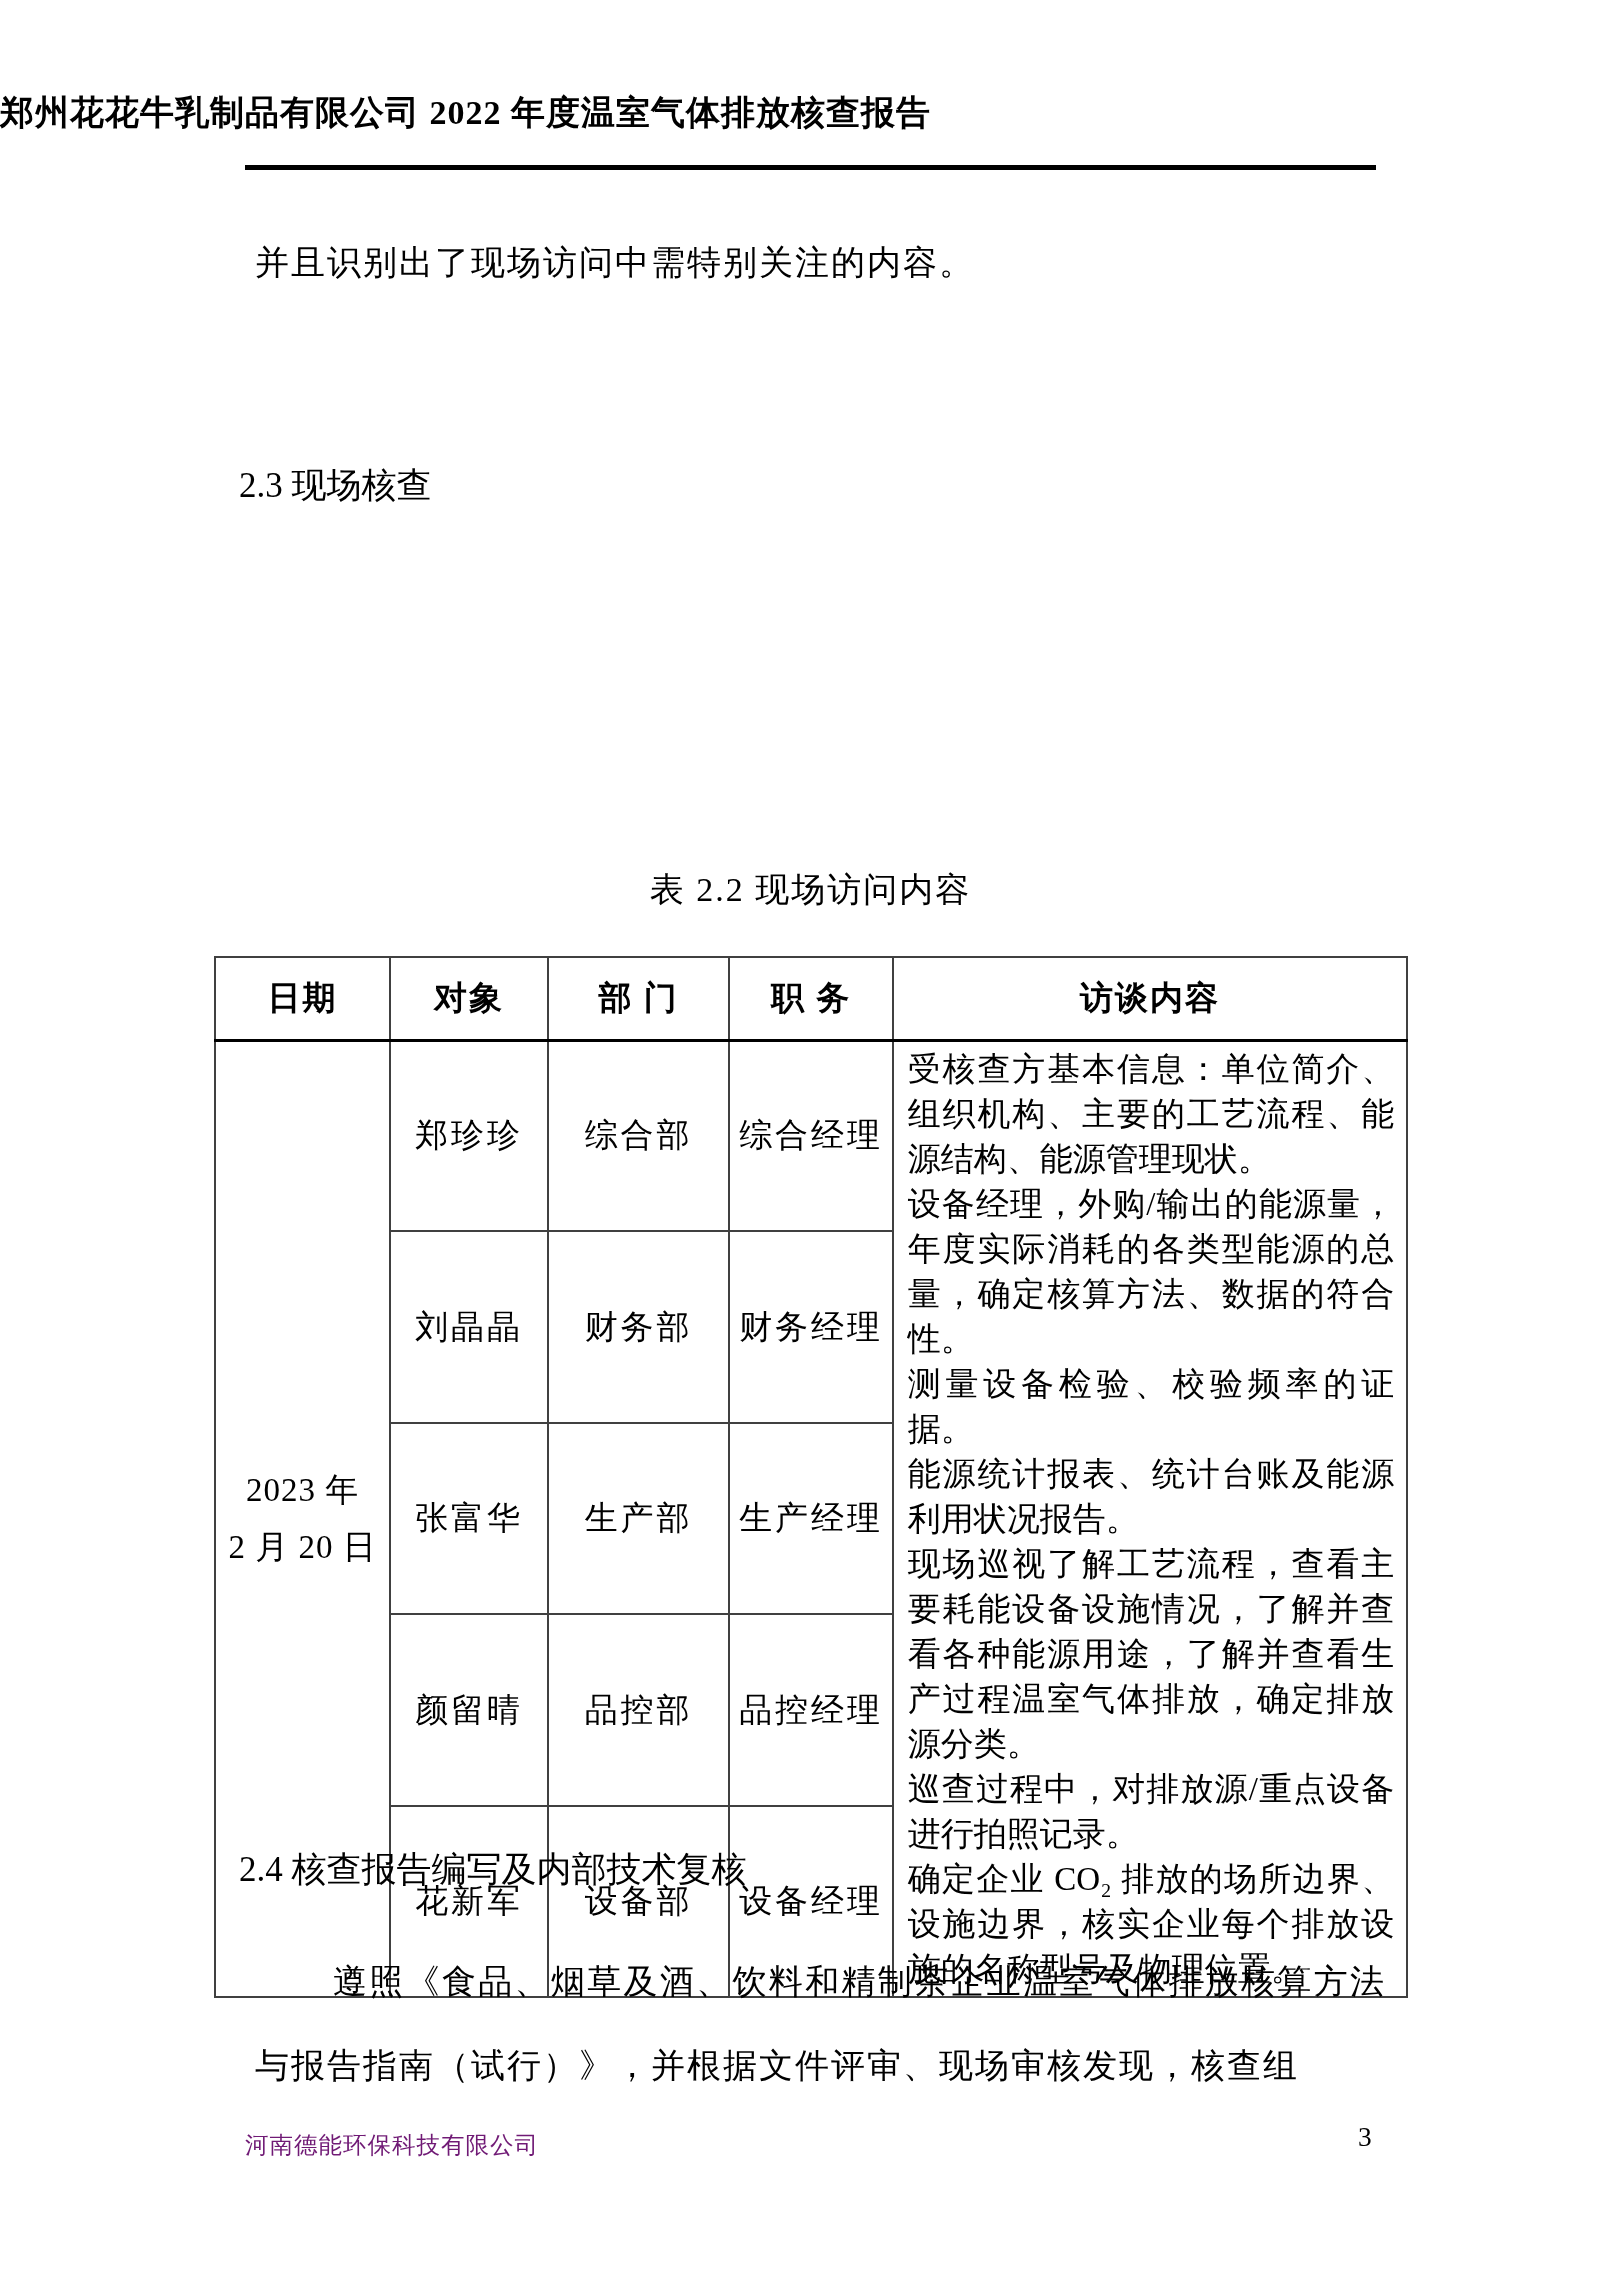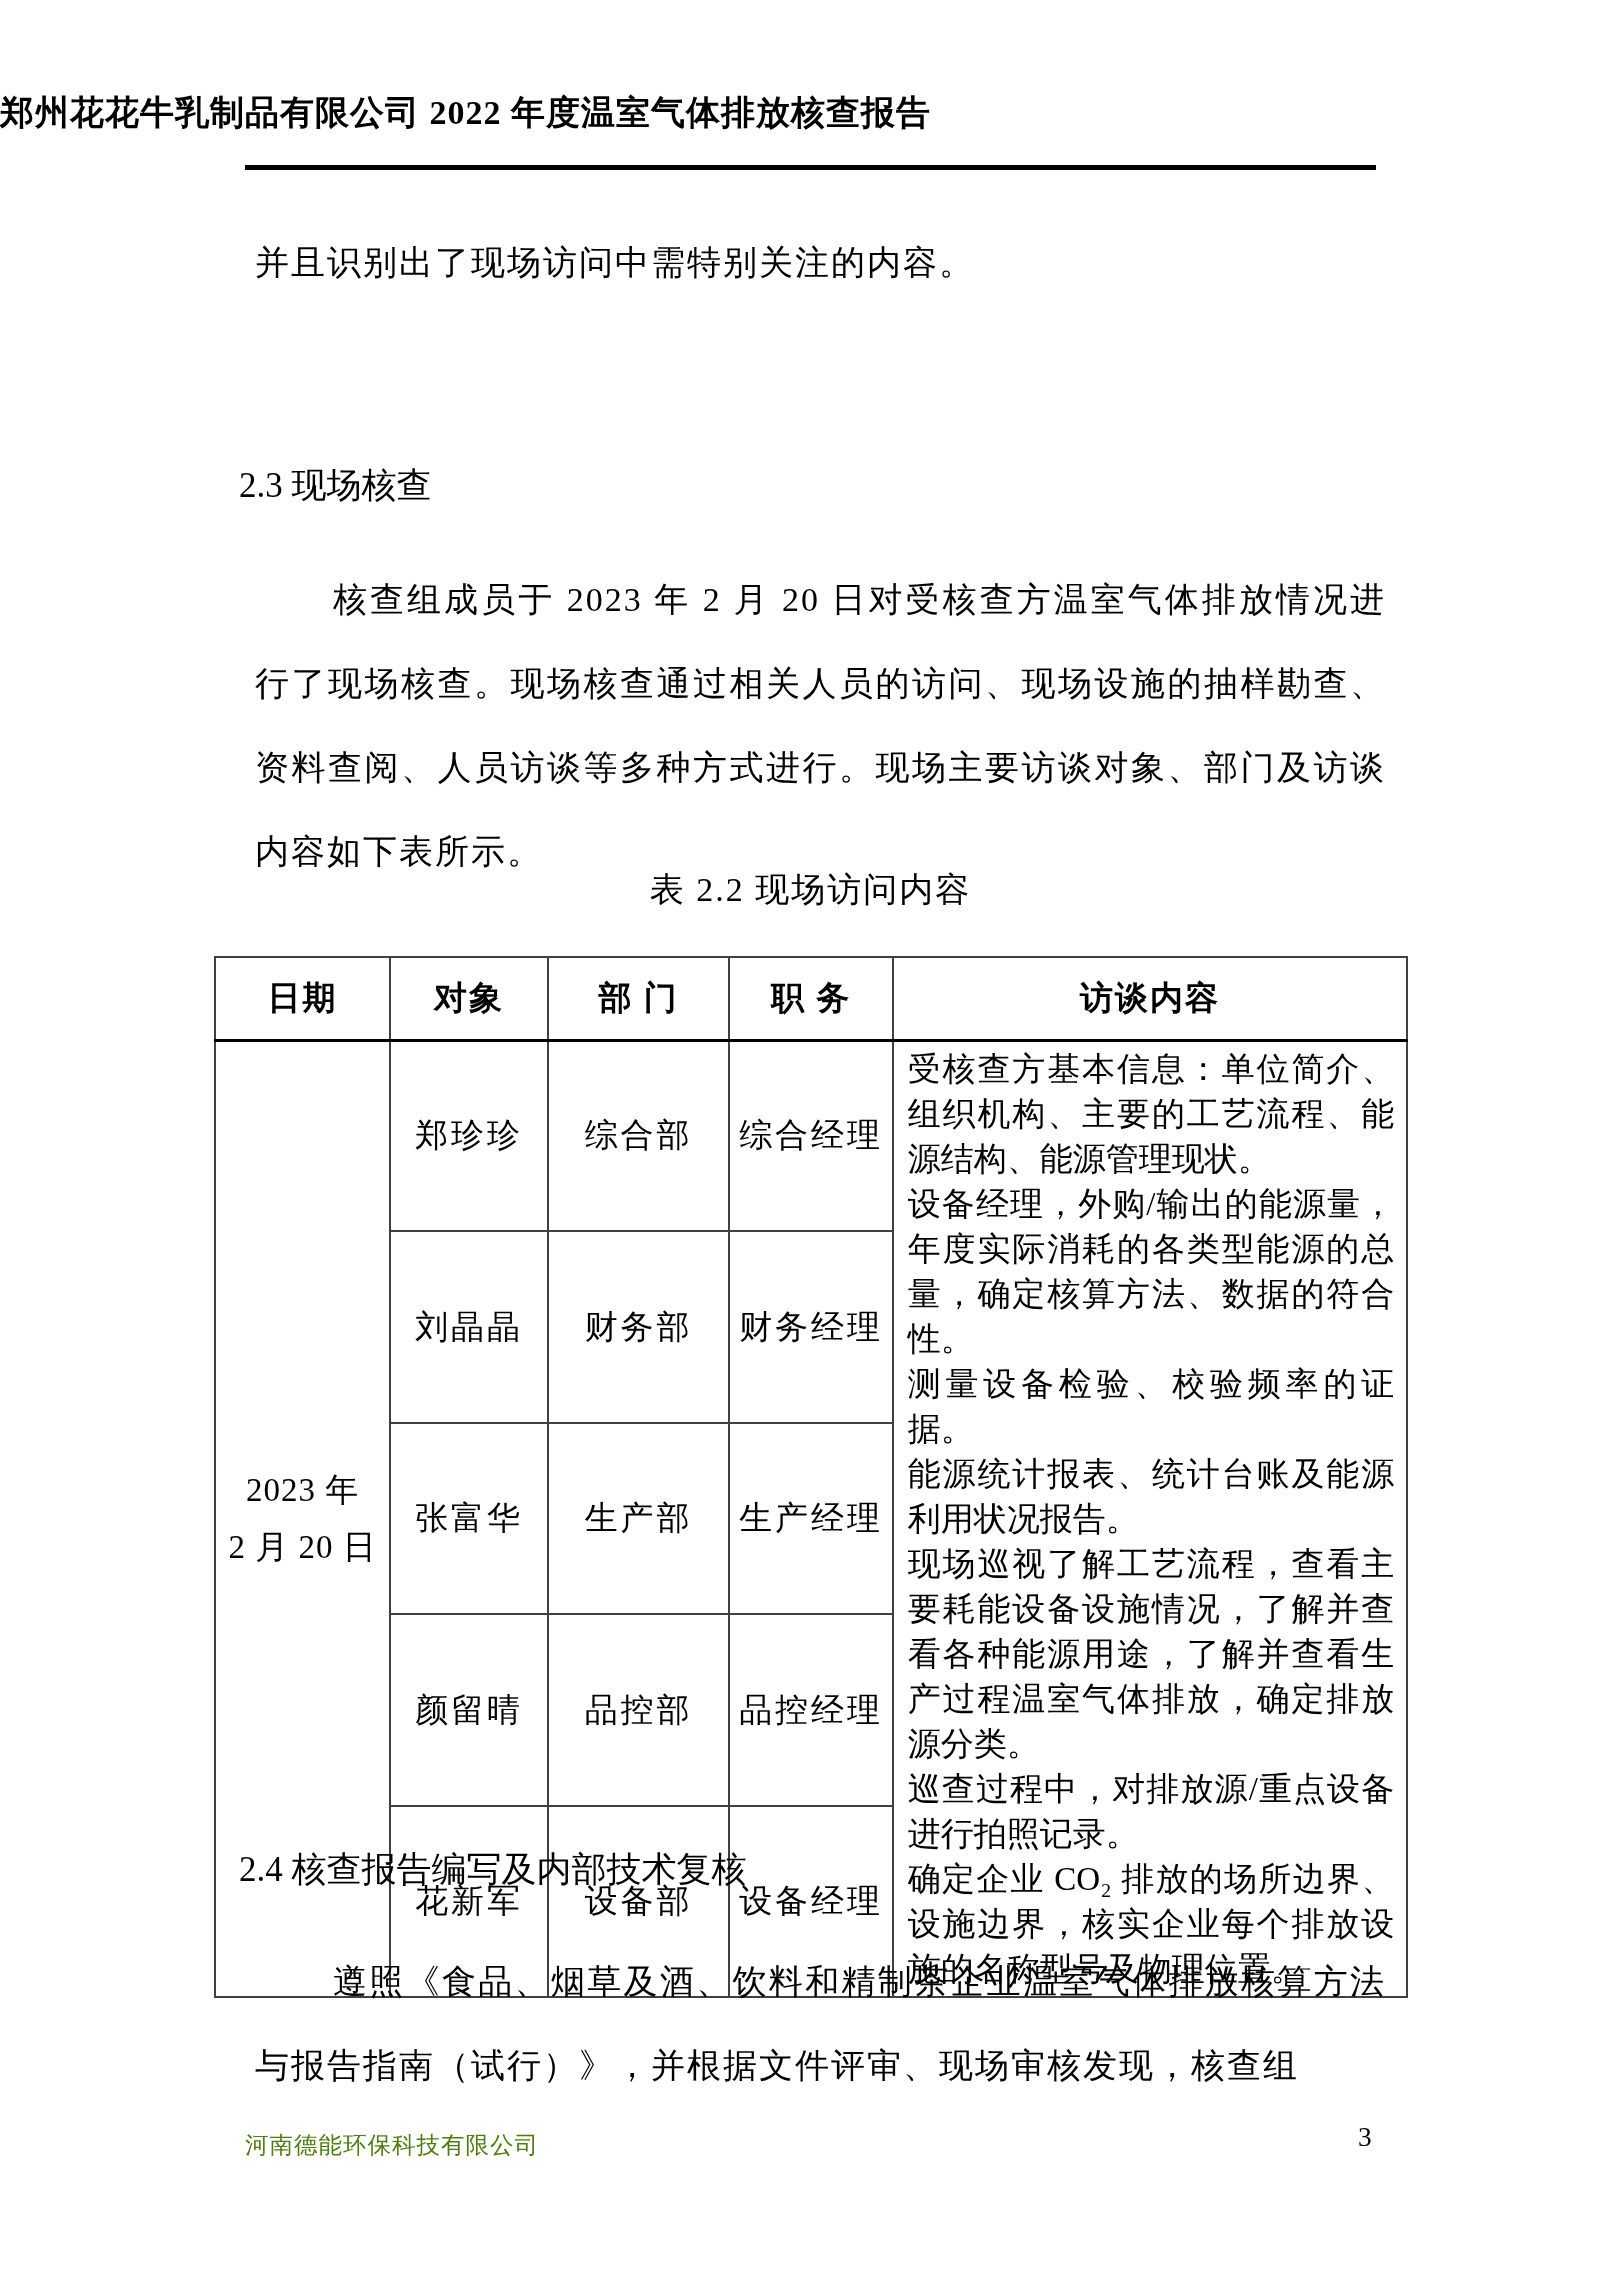--- a/index.html
+++ b/index.html
@@ -65,42 +65,41 @@
   .cell-content{
     vertical-align:top !important;
     text-align:justify;
     padding:5.9px 11.8px 3.9px 13.7px !important;
     font-size:31px;line-height:45px;letter-spacing:0;
   }
   .cell-content .seg{margin:0;text-align:justify;}
   
   .footer-company{
     position:absolute;left:245px;top:2129px;
-    font-size:23.5px;letter-spacing:1px;color:#4d7c0f;
+    font-size:23.5px;letter-spacing:1px;color:#701a75;
     white-space:nowrap;
   }
   .footer-page{
     position:absolute;left:1358px;top:2122px;
     font-size:27.4px;color:#000;
   }
 </style>
 </head>
 <body>
 
 <div class="page">
 
   <div class="doc-header">郑州花花牛乳制品有限公司 2022 年度温室气体排放核查报告</div>
   <div class="header-rule"></div>
 
   <p class="para" style="top:211px;">并且识别出了现场访问中需特别关注的内容。</p>
 
 
   <h2 class="section-heading" style="top:464px;">2.3 现场核查</h2>
 
-  <p class="para indent" style="top:548px;">核查组成员于 2023 年 2 月 20 日对受核查方温室气体排放情况进行了现场核查。现场核查通过相关人员的访问、现场设施的抽样勘查、资料查阅、人员访谈等多种方式进行。现场主要访谈对象、部门及访谈内容如下表所示。</p>
 
   <div class="table-caption" style="top:868px;">表 2.2 现场访问内容</div>
 
   <table class="visit-table">
     <colgroup>
       <col style="width:175px">
         <col style="width:158px">
         <col style="width:181px">
         <col style="width:164px">
         <col style="width:514px">

